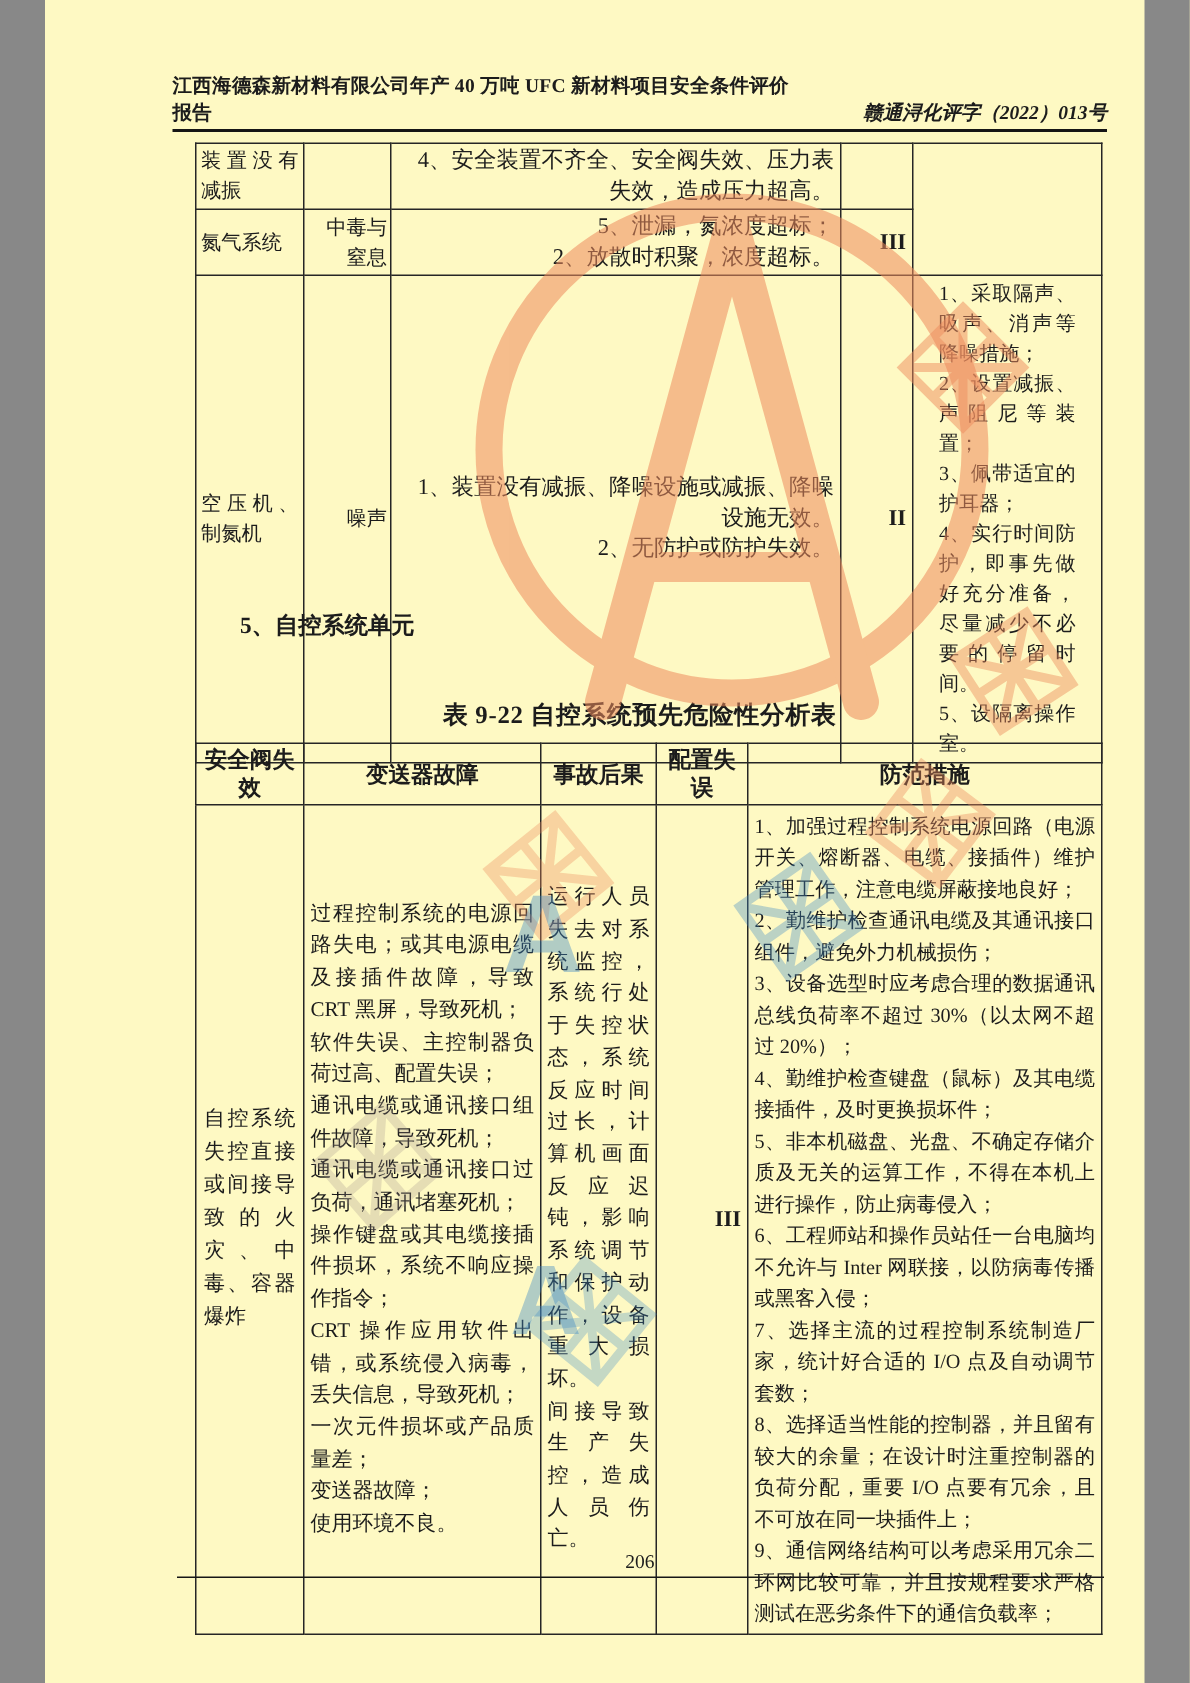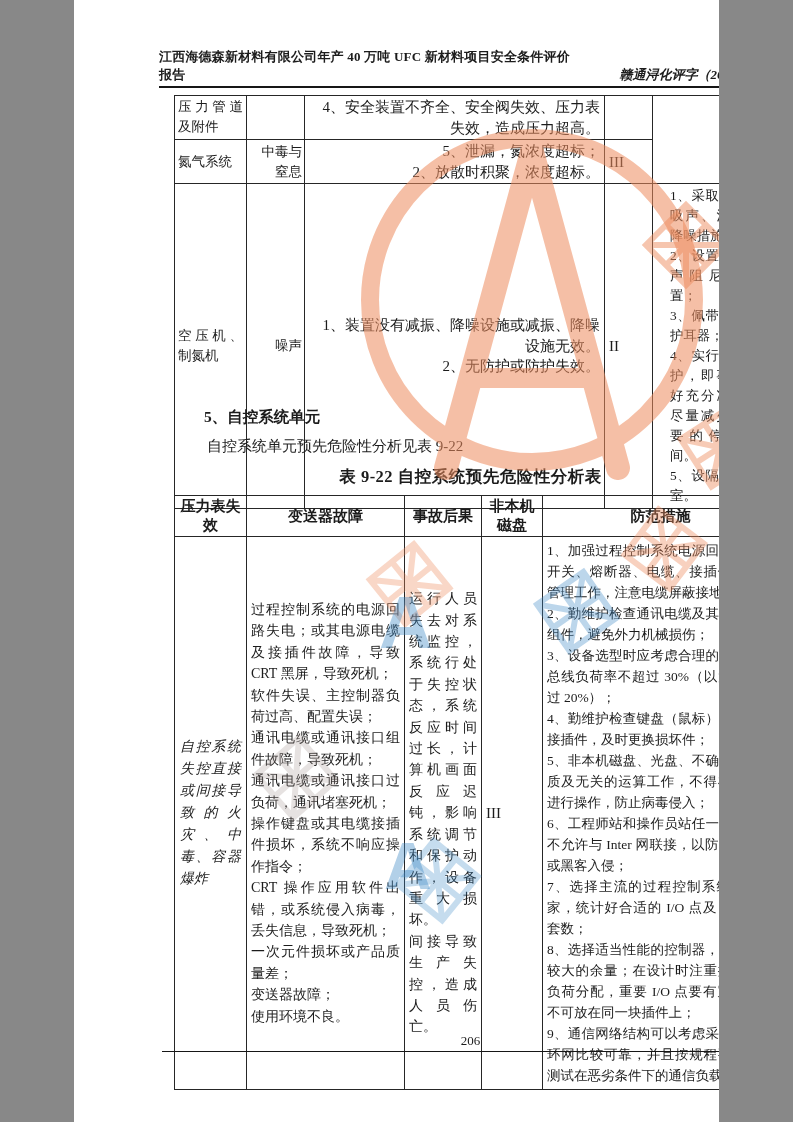--- a/index.html
+++ b/index.html
@@ -1,17 +1,17 @@
 <!DOCTYPE html>
 <html><head>
 <meta charset="utf-8">
 <style>
   html,body{margin:0;padding:0;background:#888;}
   .page{
-    position:relative;width:645px;height:1122px;background:#ffffff;margin:0 auto;
+    position:relative;width:733px;height:1122px;background:#fef9c3;margin:0 auto;
     font-family:"Liberation Serif","DejaVu Serif",serif;color:#1c1c1c;overflow:hidden;
   }
   
   .pg-header{
     position:absolute;left:85px;top:64px;width:623px;height:24px;
     border-bottom:2px solid #161616;display:flex;justify-content:space-between;align-items:flex-end;
     padding-bottom:2px;box-sizing:border-box;
   }
   .pg-header .left{font-size:13px;font-weight:bold;letter-spacing:.2px;}
   .pg-header .right{font-size:13px;font-weight:bold;font-style:italic;white-space:nowrap;margin-left:44px;}
@@ -19,28 +19,28 @@
   table{border-collapse:collapse;table-layout:fixed;}
   td,th{border:1.6px solid #262626;box-sizing:border-box;overflow:hidden;text-align:right;}
   .tbl{position:absolute;left:100px;width:604px;background:transparent;}
   .tbl1{top:95px;}
   .tbl2{top:495px;}
   .tbl td{font-size:14px;line-height:20px;padding:1px 4px;vertical-align:middle;}
   .tbl .cell-pre{white-space:pre-line;}
   .c-factor{font-size:13.5px !important;padding:1px 3px !important;text-align:justify;text-justify:inter-character;}
   .c-trigger{font-size:13.5px !important;padding:1px 2px !important;}
   .c-cause{font-size:15px !important;line-height:20.5px !important;}
-  .c-level{text-align:left;font-size:15px !important;}
+  .c-level{text-align:right;font-size:15px !important;font-weight:bold;}
   .c-meas1{font-size:13.4px !important;line-height:20px !important;vertical-align:top;padding:2px 17px !important;text-align:justify;text-justify:inter-character;}
   .r1{height:38px;} .r2{height:42px;padding-left:32px;} .r3{height:222px;}
   .v-top{vertical-align:top !important;}
   
   .tbl2 th{font-size:15px;font-weight:bold;text-align:center;height:30px;padding:1px 2px;}
   .t2-row{height:489px;}
-  .t2-factor{font-size:14px !important;text-align:justify;text-justify:inter-character;line-height:22px !important;padding:1px 5px !important;font-style:italic;}
+  .t2-factor{font-size:14px !important;text-align:justify;text-justify:inter-character;line-height:22px !important;padding:1px 5px !important;}
   .t2-cause{font-size:14px !important;line-height:21.4px !important;padding:20px 4px !important;text-align:justify;text-justify:inter-character;}
   .t2-conseq{font-size:14px !important;line-height:21.4px !important;padding:2px 4px !important;text-align:justify;text-justify:inter-character;}
   .t2-meas{font-size:13.5px !important;line-height:21px !important;vertical-align:top !important;padding:3px 4px !important;text-align:justify;text-justify:inter-character;margin-top:17px;}
   
   .sec-heading{position:absolute;left:130px;top:407px;font-size:15.5px;font-weight:bold;}
   .sec-intro{position:absolute;left:133px;top:437px;font-size:15px;}
   .sec-caption{position:absolute;left:0;top:466px;width:793px;text-align:center;font-size:16.5px;font-weight:bold;letter-spacing:.5px;}
   
   .pg-footer-num{position:absolute;left:0;top:1033px;width:793px;text-align:center;font-size:13px;}
   .pg-footer-line{position:absolute;left:88px;top:1051px;width:618px;border-top:1.6px solid #161616;}
@@ -68,21 +68,21 @@
   <table class="tbl tbl1">
     <colgroup>
         <col style="width:72px">
         <col style="width:58px">
         <col style="width:300px">
         <col style="width:48px">
         <col style="width:126px">
       </colgroup>
     <tbody>
         <tr class="r1">
-      <td class="c-factor v-top">压力管道及附件</td>
+      <td class="c-factor v-top">装置没有减振</td>
       <td class="c-trigger"></td>
       <td class="c-cause cell-pre v-top">4、安全装置不齐全、安全阀失效、压力表失效，造成压力超高。</td>
       <td class="c-level"></td>
       <td class="c-meas1" rowspan="2"></td>
     </tr>
     <tr class="r2">
       <td class="c-factor">氮气系统</td>
       <td class="c-trigger">中毒与窒息</td>
       <td class="c-cause cell-pre">5、泄漏，氮浓度超标；
 2、放散时积聚，浓度超标。</td>
@@ -97,37 +97,36 @@
       <td class="c-meas1 cell-pre">1、采取隔声、吸声、消声等降噪措施；
 2、设置减振、声阻尼等装置；
 3、佩带适宜的护耳器；
 4、实行时间防护，即事先做好充分准备，尽量减少不必要的停留时间。
 5、设隔离操作室。</td>
     </tr>
   </tbody>
     </table>
 
   <div class="sec-heading">5、自控系统单元</div>
-  <div class="sec-intro">自控系统单元预先危险性分析见表 9-22</div>
   <div class="sec-caption">表 9-22  自控系统预先危险性分析表</div>
 
   <table class="tbl tbl2">
     <colgroup>
         <col style="width:72px">
         <col style="width:158px">
         <col style="width:77px">
         <col style="width:61px">
         <col style="width:236px">
       </colgroup>
     <tbody>
         <tr>
-      <th>压力表失效</th>
+      <th>安全阀失效</th>
       <th>变送器故障</th>
       <th>事故后果</th>
-      <th>非本机磁盘</th>
+      <th>配置失误</th>
       <th>防范措施</th>
     </tr>
     <tr class="t2-row">
       <td class="t2-factor cell-pre">自控系统失控直接或间接导致的火灾、中毒、容器爆炸</td>
       <td class="t2-cause cell-pre">过程控制系统的电源回路失电；或其电源电缆及接插件故障，导致 CRT 黑屏，导致死机；
 软件失误、主控制器负荷过高、配置失误；
 通讯电缆或通讯接口组件故障，导致死机；
 通讯电缆或通讯接口过负荷，通讯堵塞死机；
 操作键盘或其电缆接插件损坏，系统不响应操作指令；
 CRT 操作应用软件出错，或系统侵入病毒，丢失信息，导致死机；

